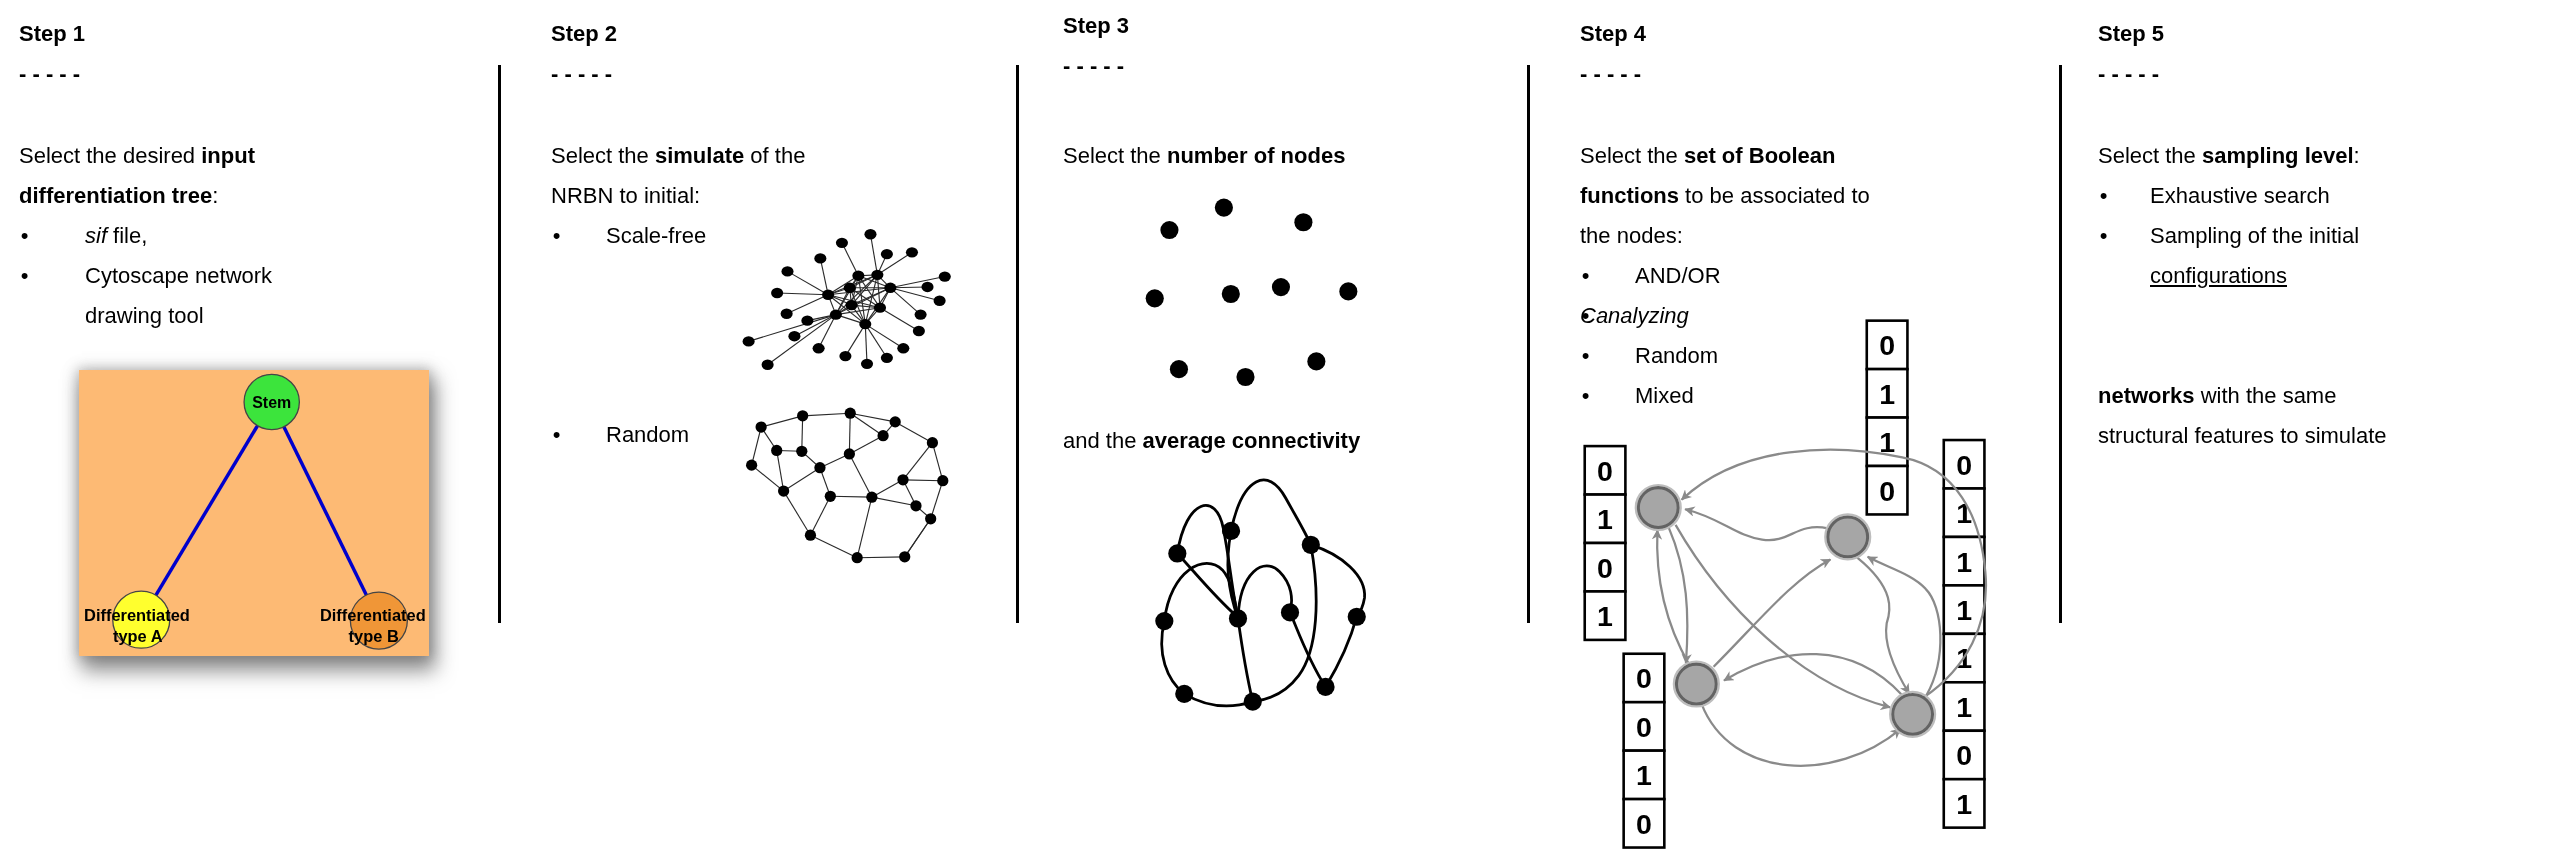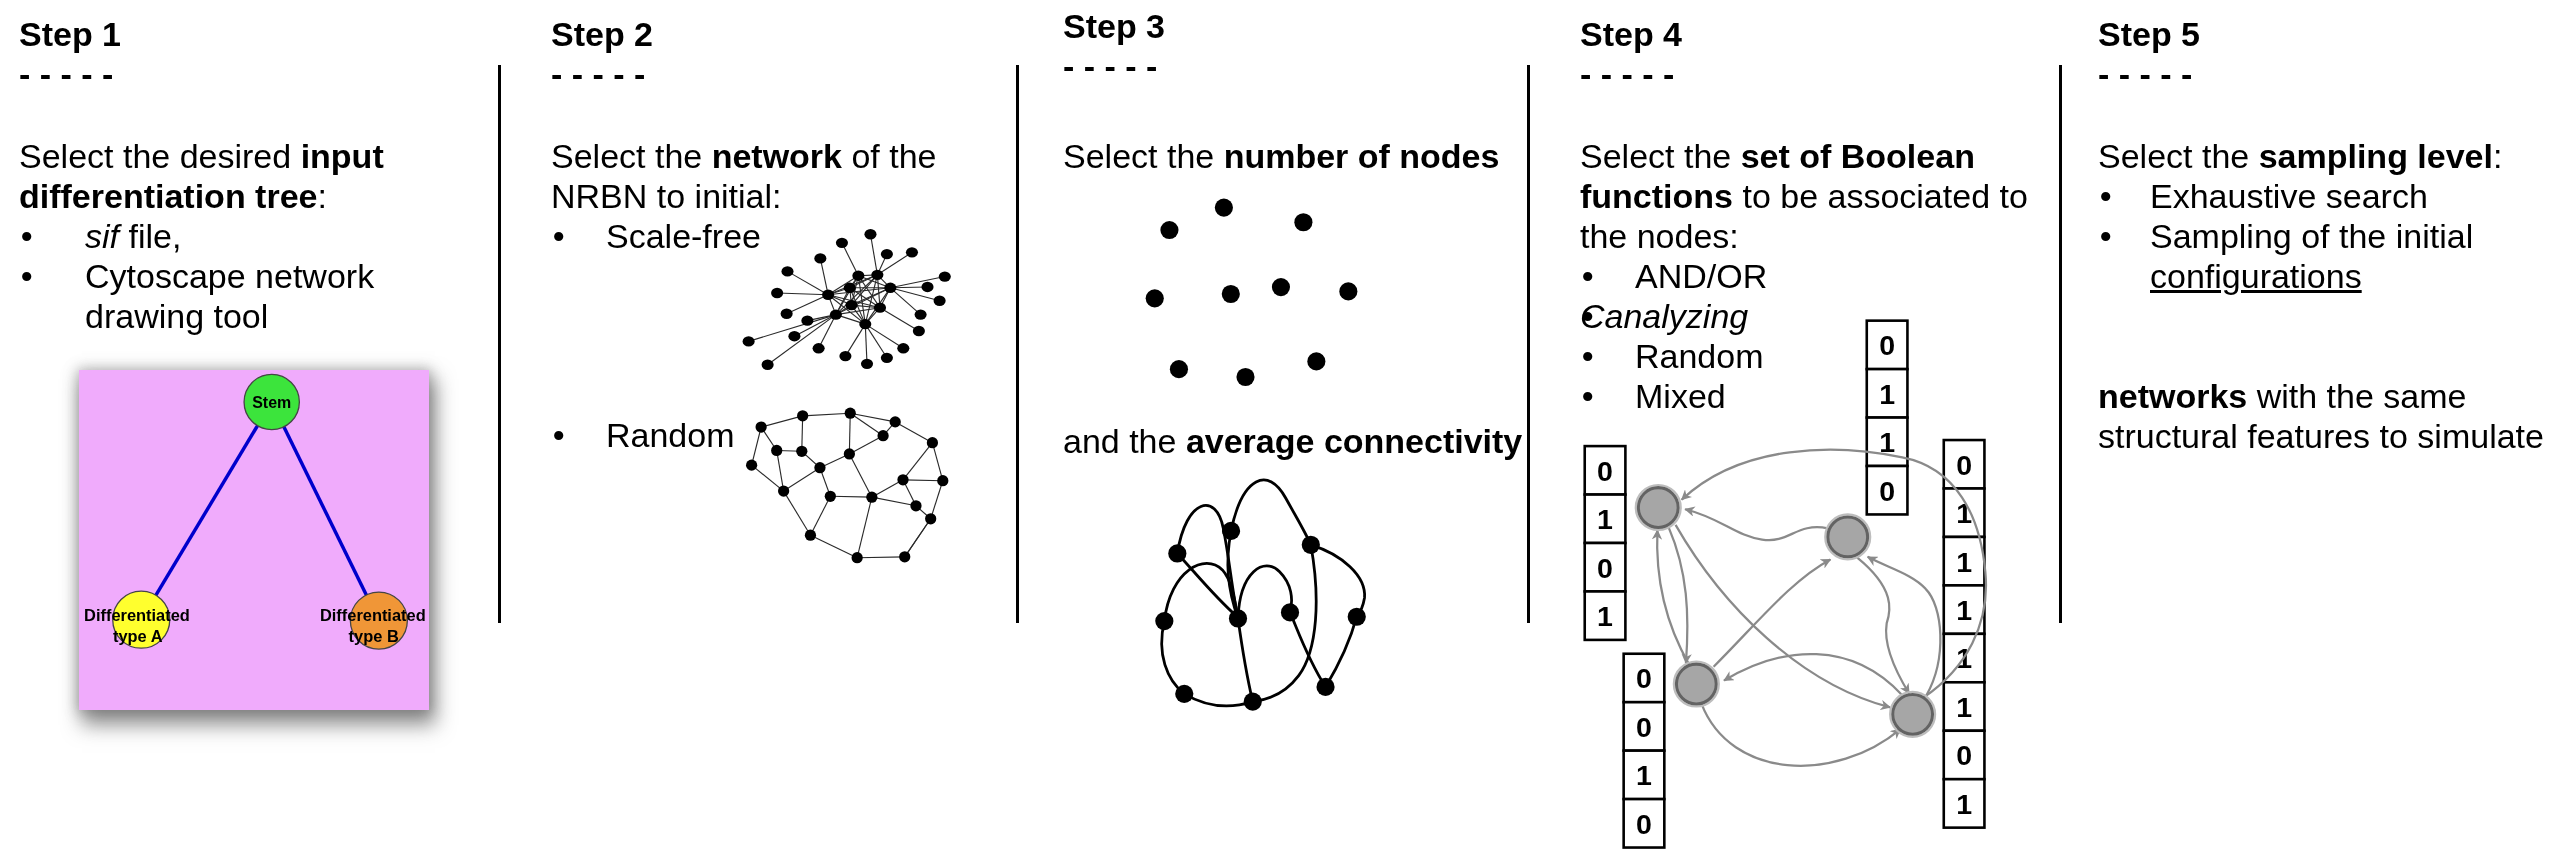--- a/index.html
+++ b/index.html
@@ -1,18 +1,18 @@
 <!DOCTYPE html>
 <html style="font-size:14px"><head>
 <meta charset="utf-8">
 <style>
 html,body{margin:0;padding:0;}
 body{width:2576px;height:851px;background:#ffffff;font-family:"Liberation Sans",sans-serif;color:#000;overflow:hidden;position:relative;}
 .abs{position:absolute;}
-.txt{font-size:34px;line-height:40px;white-space:nowrap;}
+.txt{font-size:22px;line-height:40px;white-space:nowrap;}
 .hd{font-weight:bold;}
 .sep{position:absolute;top:65px;width:2.6px;height:558px;background:#000;}
 .line{position:relative;}
 .bl{position:absolute;left:1.7px;}
 b{font-weight:bold;}
 i{}
 svg{position:absolute;display:block;}
 </style>
 </head>
 <body>
@@ -24,38 +24,38 @@
 
 <div class="abs txt hd" style="left:19px;top:14px;">Step 1<br>- - - - -</div>
 <div class="abs txt" style="left:19px;top:136px;">
 <div class="line">Select the desired <b>input</b></div>
 <div class="line"><b>differentiation tree</b>:</div>
 <div class="line"><span class="bl">•</span><span style="margin-left:66px;"><i>sif</i> file,</span></div>
 <div class="line"><span class="bl">•</span><span style="margin-left:66px;">Cytoscape network</span></div>
 <div class="line"><span style="margin-left:66px;">drawing tool</span></div>
 </div>
 
-<div class="abs" style="left:79px;top:370px;width:350px;height:340px;background:#f0abfc;box-shadow:4.3px 12px 19px 2.6px rgba(70,70,70,0.6), 0 0 12px 1.7px rgba(110,110,110,0.4);text-align:center;">
+<div class="abs" style="left:79px;top:370px;width:350px;height:286px;background:#fdba74;box-shadow:4.3px 12px 19px 2.6px rgba(70,70,70,0.6), 0 0 12px 1.7px rgba(110,110,110,0.4);text-align:center;">
 <svg width="350" height="286" viewBox="0 0 405 331" style="overflow:visible;">
   <line x1="223" y1="37" x2="72" y2="289" stroke="#0000cc" stroke-width="4"></line>
   <line x1="223" y1="37" x2="347" y2="290" stroke="#0000cc" stroke-width="4"></line>
   <circle cx="223" cy="37" r="32" fill="#3ce43c" stroke="#454545" stroke-width="1.5"></circle>
   <circle cx="72" cy="289" r="33" fill="#ffff2e" stroke="#454545" stroke-width="1.5"></circle>
   <circle cx="347" cy="290" r="33" fill="#f09637" stroke="#454545" stroke-width="1.5"></circle>
   <text x="223" y="44" font-size="18.5" font-weight="bold" text-anchor="middle">Stem</text>
   <text x="67" y="290" font-size="19" font-weight="bold" text-anchor="middle">Differentiated</text>
   <text x="68" y="315" font-size="19" font-weight="bold" text-anchor="middle">type A</text>
   <text x="340" y="290" font-size="19" font-weight="bold" text-anchor="middle">Differentiated</text>
   <text x="341" y="315" font-size="19" font-weight="bold" text-anchor="middle">type B</text>
 </svg>
 </div>
 
 <div class="abs txt hd" style="left:551px;top:14px;">Step 2<br>- - - - -</div>
 <div class="abs txt" style="left:551px;top:136px;">
-<div class="line">Select the <b>network</b> of the</div>
+<div class="line">Select the <b>simulate</b> of the</div>
 <div class="line">NRBN to initial:</div>
 <div class="line"><span class="bl">•</span><span style="margin-left:55px;">Scale-free</span></div>
 </div>
 <div class="abs txt" style="left:551px;top:415px;">
 <div class="line"><span class="bl">•</span><span style="margin-left:55px;">Random</span></div>
 </div>
 
 <svg class="abs" style="left:727px;top:216px;" width="242" height="173" viewBox="0 0 280 200">
     <g stroke="#2a2a2a" stroke-width="1.3">
       <line x1="152" y1="69" x2="142" y2="83"></line>

